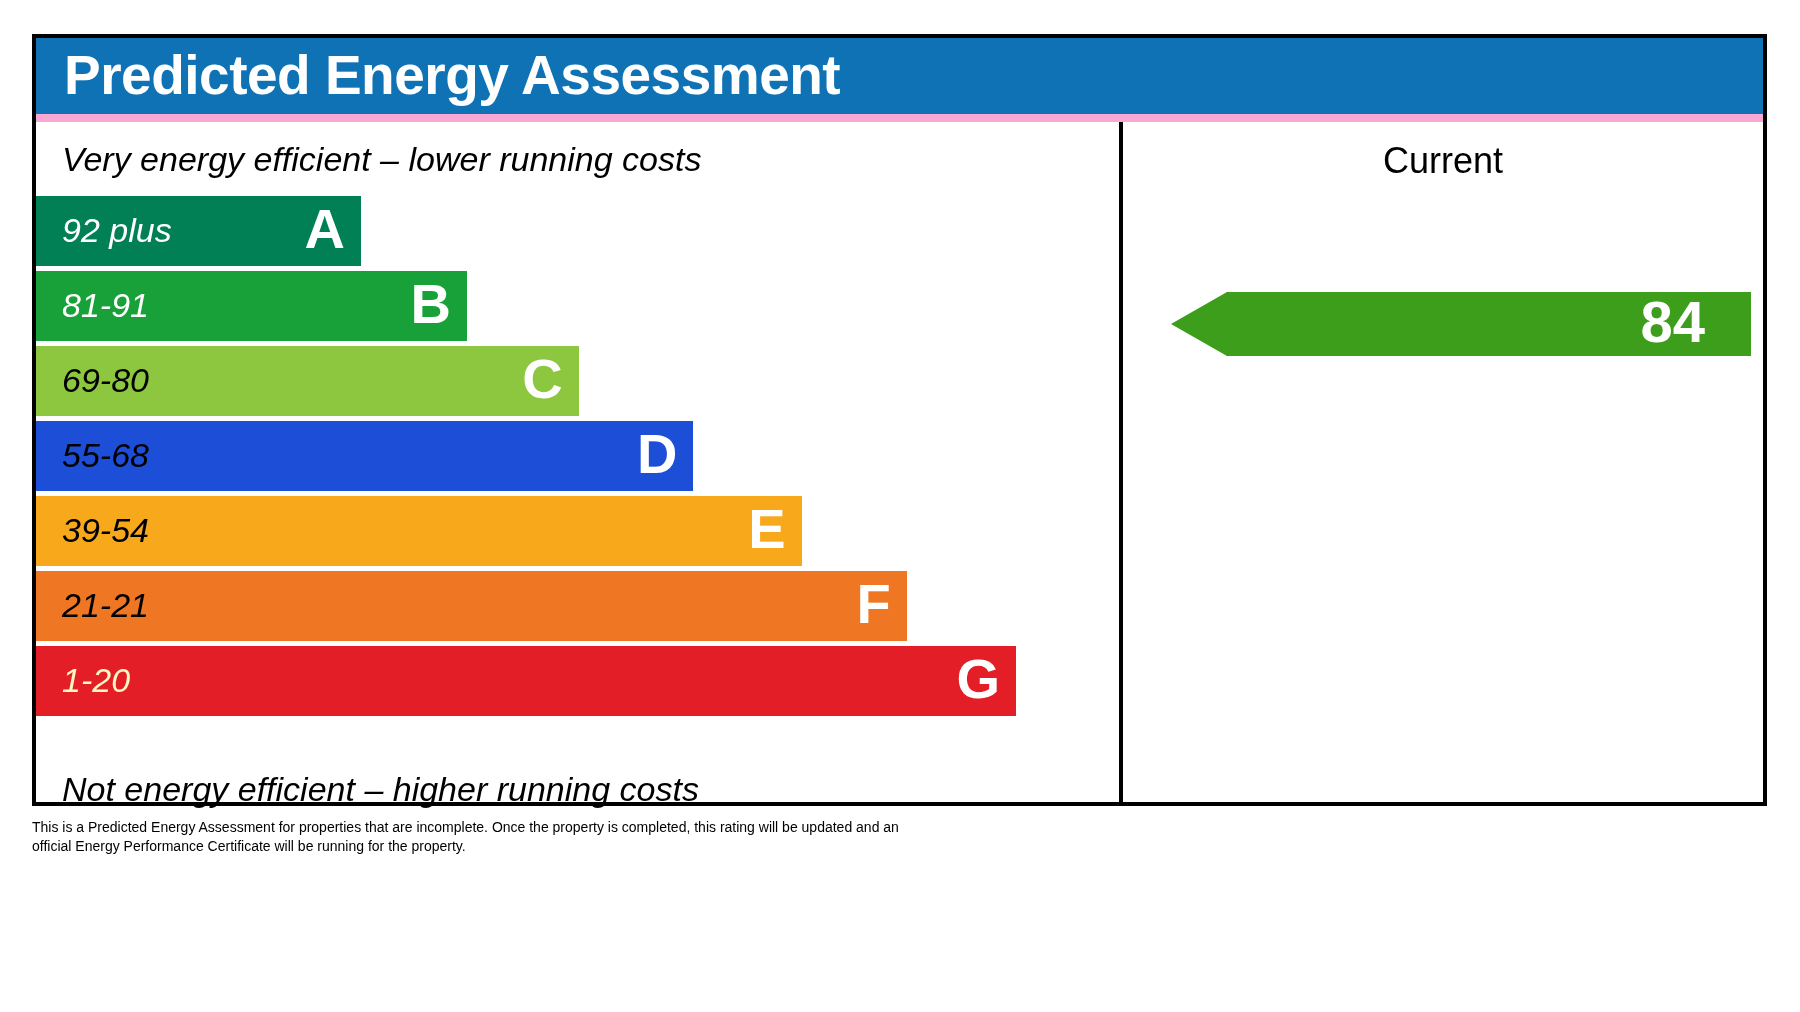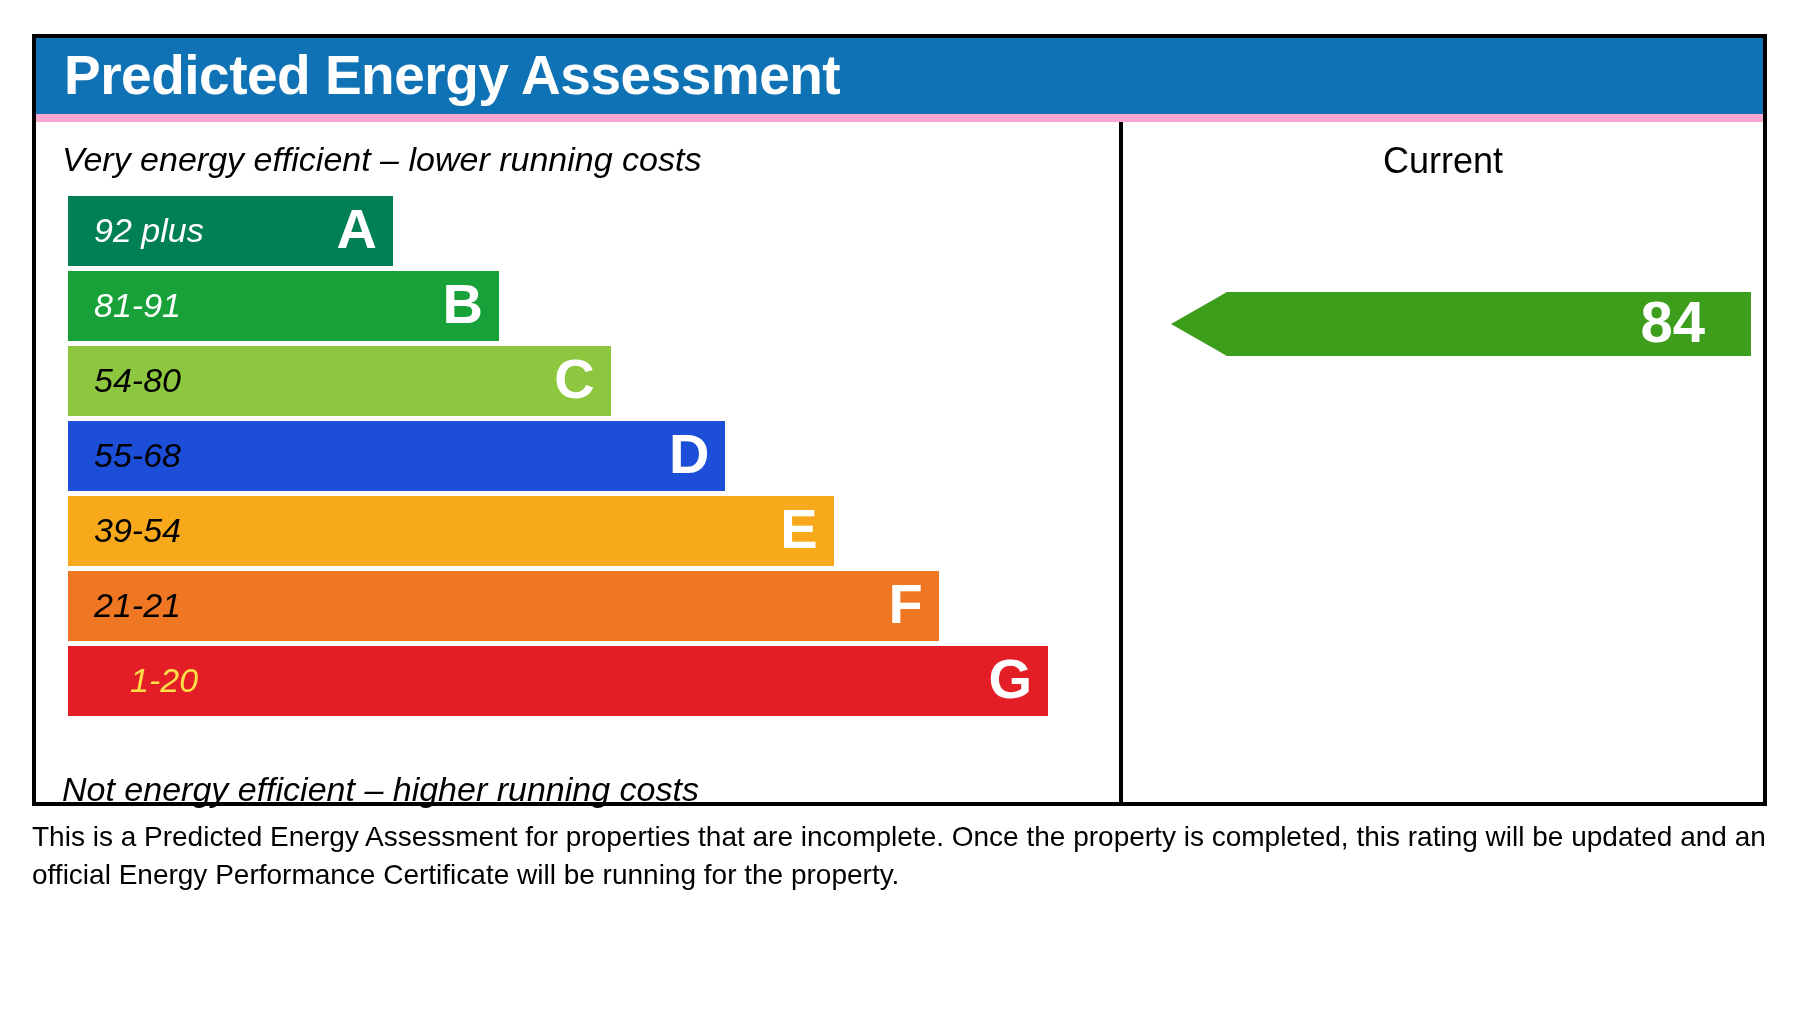--- a/index.html
+++ b/index.html
@@ -100,21 +100,20 @@
   }
   .caption-top { top: 18px; }
   .caption-bottom { top: 648px; }
 
   
   .bands {
     position: absolute;
     left: 0;
     top: 74px;
     width: 100%;
-    padding-left: 32px;
   }
   .band {
     position: relative;
     height: 70px;
     margin-bottom: 5px;
     box-sizing: border-box;
   }
   .band-range {
     position: absolute;
     left: 26px;
@@ -168,21 +167,21 @@
     font-weight: bold;
     line-height: 1;
   }
 
   
   .footnote {
     position: absolute;
     left: 32px;
     top: 818px;
     width: 1500px;
-    font-size: 28px;
+    font-size: 14px;
     color: #000000;
     line-height: 1.35;
   }
   .footnote div { white-space: nowrap; }
 </style>
 </head>
 <body>
 
 <div id="epc-root">
 
@@ -201,37 +200,37 @@
         <div class="bands">
           <div class="band" id="band-0" style="background: rgb(0, 128, 84); width: 30%;">
             <span class="band-range" style="color: rgb(255, 255, 255);">92 plus</span>
             <span class="band-letter">A</span>
           </div>
           <div class="band" id="band-1" style="background: rgb(25, 161, 57); width: 39.8%;">
             <span class="band-range" style="color: rgb(255, 255, 255);">81-91</span>
             <span class="band-letter">B</span>
           </div>
           <div class="band" id="band-2" style="background: rgb(141, 198, 63); width: 50.1%;">
-            <span class="band-range" style="color: rgb(0, 0, 0);">54-80</span>
+            <span class="band-range" style="color: rgb(0, 0, 0);">69-80</span>
             <span class="band-letter">C</span>
           </div>
           <div class="band" id="band-3" style="background: #1d4ed8; width: 60.7%;">
             <span class="band-range" style="color: rgb(0, 0, 0);">55-68</span>
             <span class="band-letter">D</span>
           </div>
           <div class="band" id="band-4" style="background: rgb(247, 168, 27); width: 70.7%;">
             <span class="band-range" style="color: rgb(0, 0, 0);">39-54</span>
             <span class="band-letter">E</span>
           </div>
           <div class="band" id="band-5" style="background: rgb(239, 118, 34); width: 80.4%;">
             <span class="band-range" style="color: rgb(0, 0, 0);">21-21</span>
             <span class="band-letter">F</span>
           </div>
           <div class="band" id="band-6" style="background: rgb(227, 30, 38); width: 90.5%;">
-            <span class="band-range" style="color: #fde047; margin-left: 36px;">1-20</span>
+            <span class="band-range" style="color: #fef9c3;">1-20</span>
             <span class="band-letter">G</span>
           </div>
         </div>
 
         <div class="caption caption-bottom">Not energy efficient – higher running costs</div>
       </div>
 
       <div class="divider-v"></div>
 
       <div class="right-pane">

